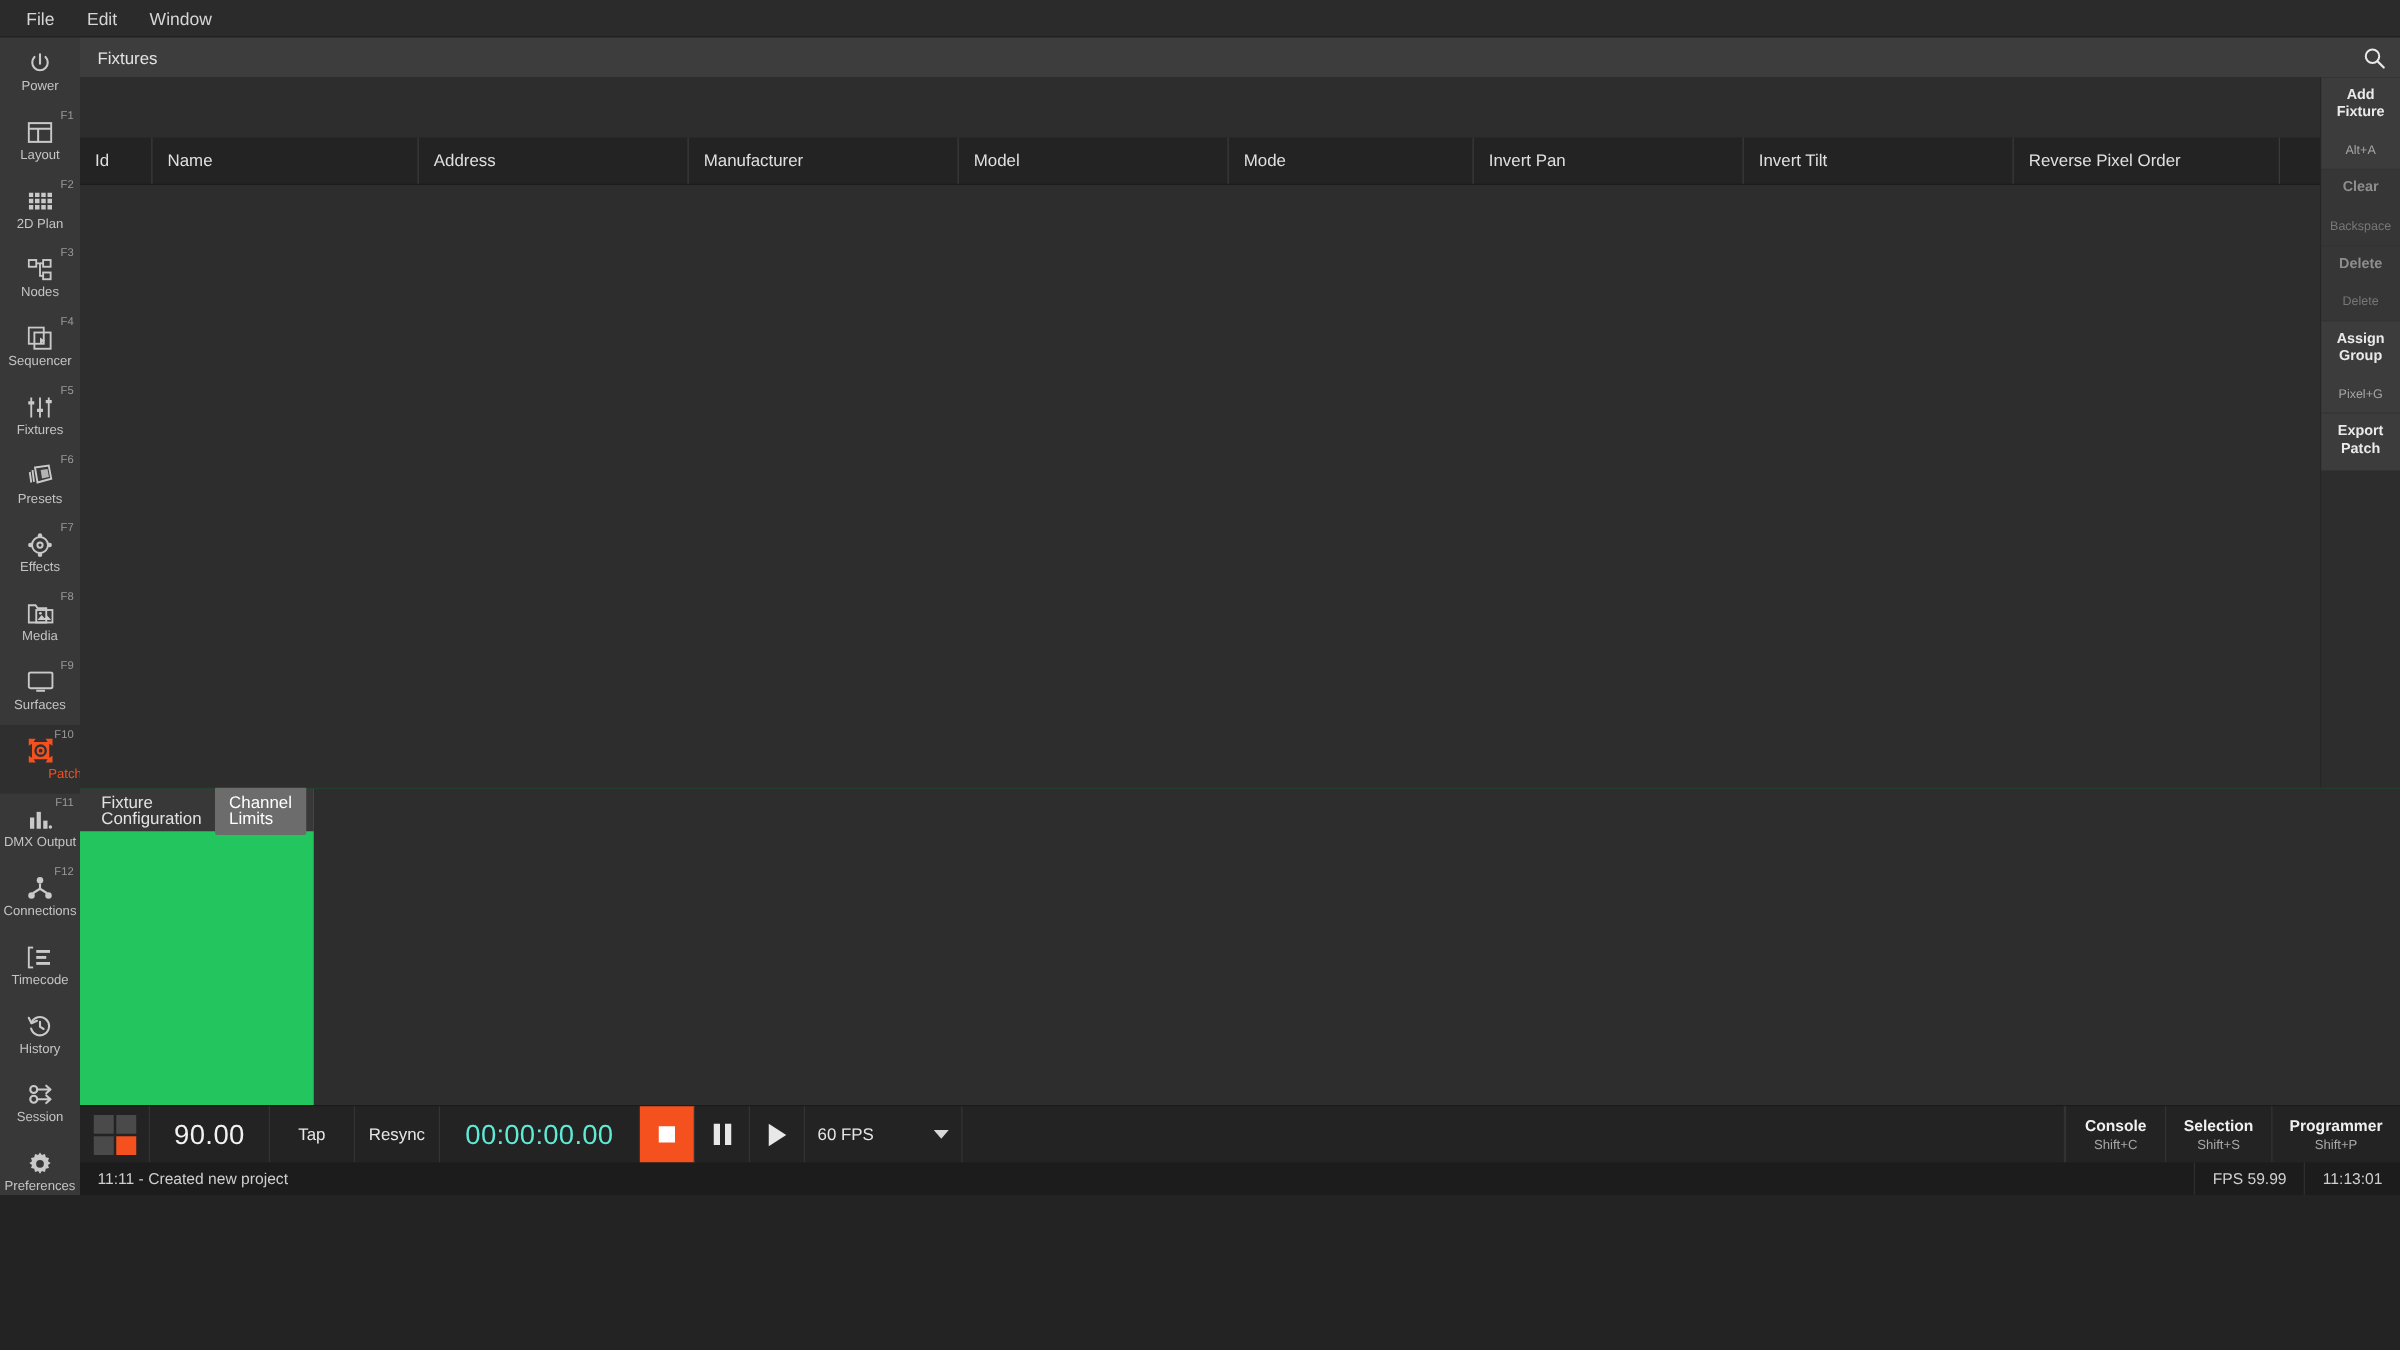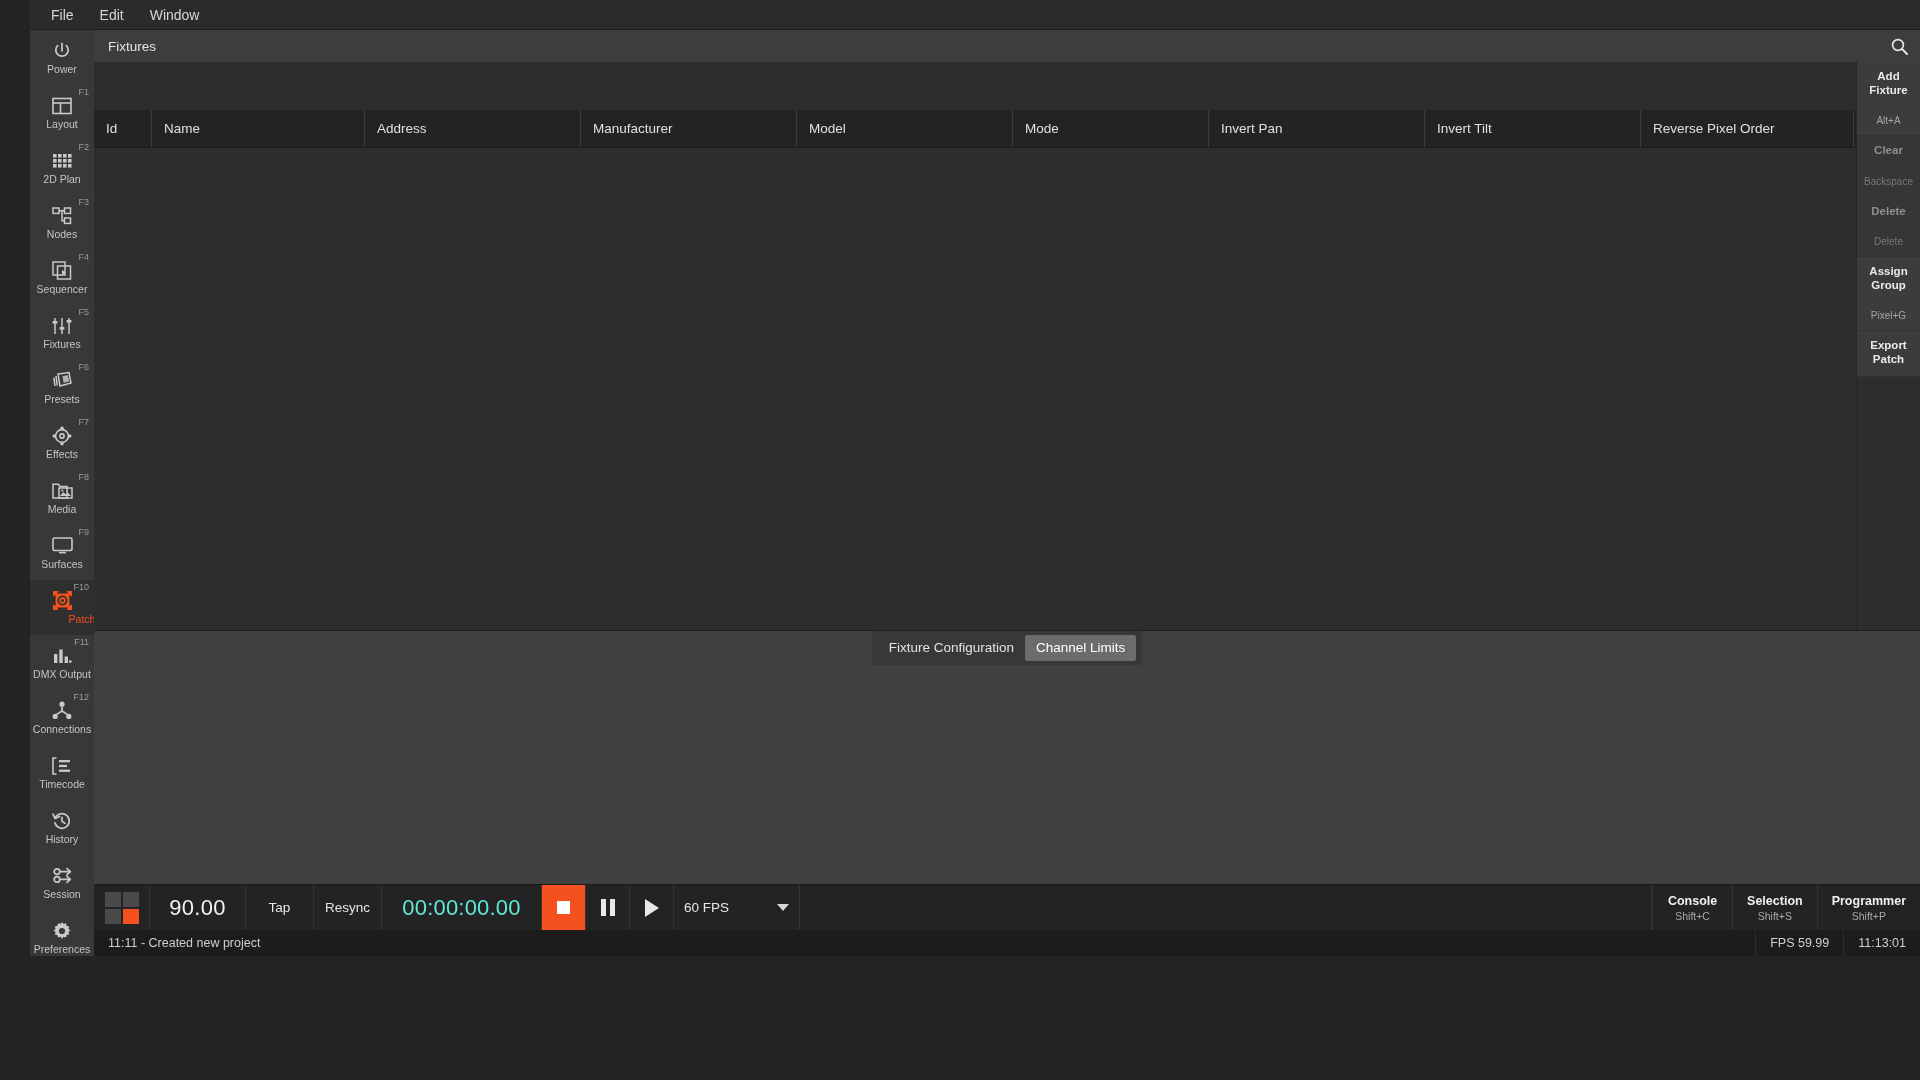--- a/index.html
+++ b/index.html
@@ -3,21 +3,21 @@
 <meta charset="utf-8">
 <style>
   * { box-sizing: border-box; margin: 0; padding: 0; }
   html, body {
     width: 1920px; height: 1080px;
     background: #232323;
     font-family: "Liberation Sans", "DejaVu Sans", sans-serif;
     color: #d8d8d8;
     overflow: hidden;
   }
-  .app { width: 1920px; height: 956px; display: flex; flex-direction: column; padding-left: 30px; }
+  .app { width: 1920px; height: 956px; display: flex; flex-direction: column; }
 
   
   .menubar {
     height: 30px; background: #2b2b2b; display: flex; align-items: center;
     padding-left: 8px; flex: 0 0 30px; border-bottom: 1px solid #1f1f1f;
   }
   .menubar-item {
     font-size: 14px; color: #d6d6d6; padding: 4px 13px; cursor: default;
     line-height: 1;
   }
@@ -85,21 +85,21 @@
     padding: 8px 3px 9px; text-align: center; cursor: pointer;
   }
   .action-btn.disabled { background: #363636; cursor: default; }
   .action-label { font-size: 11.5px; font-weight: bold; color: #eaeaea; line-height: 1.18; }
   .action-btn.disabled .action-label { color: #8e8e8e; font-weight: bold; }
   .action-shortcut { font-size: 10px; color: #a6a6a6; margin-top: 18px; line-height: 1.1; }
   .action-btn.disabled .action-shortcut { color: #777; }
   .actions-spacer { flex: 1 1 auto; background: #2d2d2d; }
 
   
-  .dock { flex: 0 0 254px; height: 254px; display: flex; flex-direction: column; background: #404040; border-top: 1px solid #1e1e1e; align-items: center; }
+  .dock { flex: 0 0 254px; height: 254px; display: flex; flex-direction: row; background: #22c55e; border-top: 1px solid #1e1e1e; }
   .dock-tabs {
     height: 34px; flex: 0 0 34px; background: #383838; display: flex; align-items: center;
     padding: 0 6px;
   }
   .dock-tab {
     font-size: 13.5px; color: #e2e2e2; padding: 6px 11px; cursor: pointer;
     border-radius: 2px; line-height: 1;
   }
   .dock-tab.selected { background: #6c6c6c; color: #ffffff; }
   .dock-body { flex: 1 1 auto; background: #2d2d2d; }

